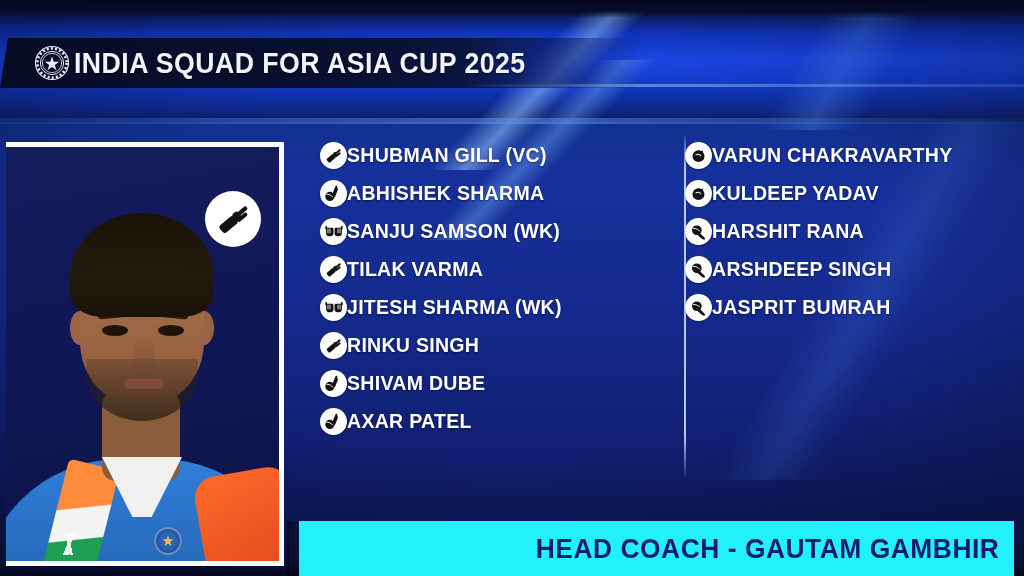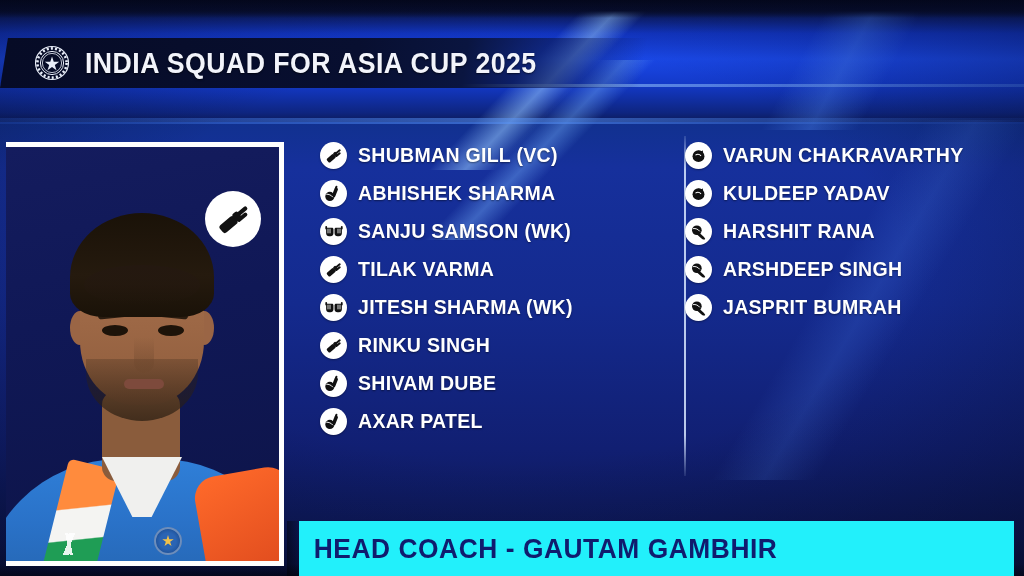--- a/index.html
+++ b/index.html
@@ -69,21 +69,21 @@
 
   
   .title-strip{
     position:absolute; left:0; top:38px; width:640px; height:50px;
     background:linear-gradient(90deg,#060b26 0%,#080f30 55%,#0a1540 72%,rgba(12,26,90,.55) 88%,rgba(16,40,150,0) 100%);
     transform:skewX(-9deg);
     transform-origin:left bottom;
   }
   .title-row{
     position:absolute; left:34px; top:40px; height:46px;
-    display:flex; align-items:center; gap:15px;
+    display:flex; align-items:center; gap:4px;
   }
   .bcci-logo{ width:36px; height:36px; position:relative; flex:none; }
   .bcci-logo svg{ display:block; }
   .title-text{
     font-family:"Liberation Sans Narrow","Liberation Sans", sans-serif;
     font-weight:bold; font-style:normal;
     font-size:29px; letter-spacing:.5px; color:#f2f4fb;
     transform:scaleX(.92);
     transform-origin:left center;
     white-space:nowrap;
@@ -213,42 +213,42 @@
   
   .squad{ position:absolute; left:320px; top:136px; width:700px; height:350px; }
   .col{ position:absolute; top:0; }
   .col-left{ left:0; width:350px; }
   .col-right{ left:365px; width:330px; }
   .divider{
     position:absolute; left:684px; top:136px; width:2px; height:340px;
     background:linear-gradient(180deg,rgba(200,220,255,.15),rgba(215,230,255,.85) 10%,rgba(215,230,255,.85) 88%,rgba(200,220,255,.1));
   }
   .player{
-    display:flex; align-items:center; gap:11px; height:38px; margin-bottom:0;
+    display:flex; align-items:center; height:38px; margin-bottom:0;
   }
   .badge{
     width:27px; height:27px; flex:none; border-radius:50%;
     background:#ffffff;
     display:flex; align-items:center; justify-content:center;
     box-shadow:0 1px 2px rgba(0,0,0,.35);
   }
   .badge svg{ display:block; }
   .pname{
     font-family:"Liberation Sans Narrow","Liberation Sans", sans-serif;
     font-weight:bold; font-size:21px; color:#ffffff;
     letter-spacing:.3px; white-space:nowrap;
     transform:scaleX(.93); transform-origin:left center;
     text-shadow:0 1px 2px rgba(0,0,0,.45);
   }
 
   
   .coach-banner{
     position:absolute; left:299px; top:521px; width:715px; height:55px;
     background:#22f0fb;
-    display:flex; align-items:center; justify-content:flex-start;
+    display:flex; align-items:center; justify-content:flex-end;
   }
   .coach-text{
     font-family:"Liberation Sans Narrow","Liberation Sans", sans-serif;
     font-weight:bold; font-size:28px; color:#101c6e; letter-spacing:.6px;
     transform:scaleX(.94);
   }
   .coach-shadow{
     position:absolute; left:287px; top:521px; width:14px; height:55px;
     background:linear-gradient(90deg,rgba(0,0,0,.45),rgba(0,0,0,0));
   }

